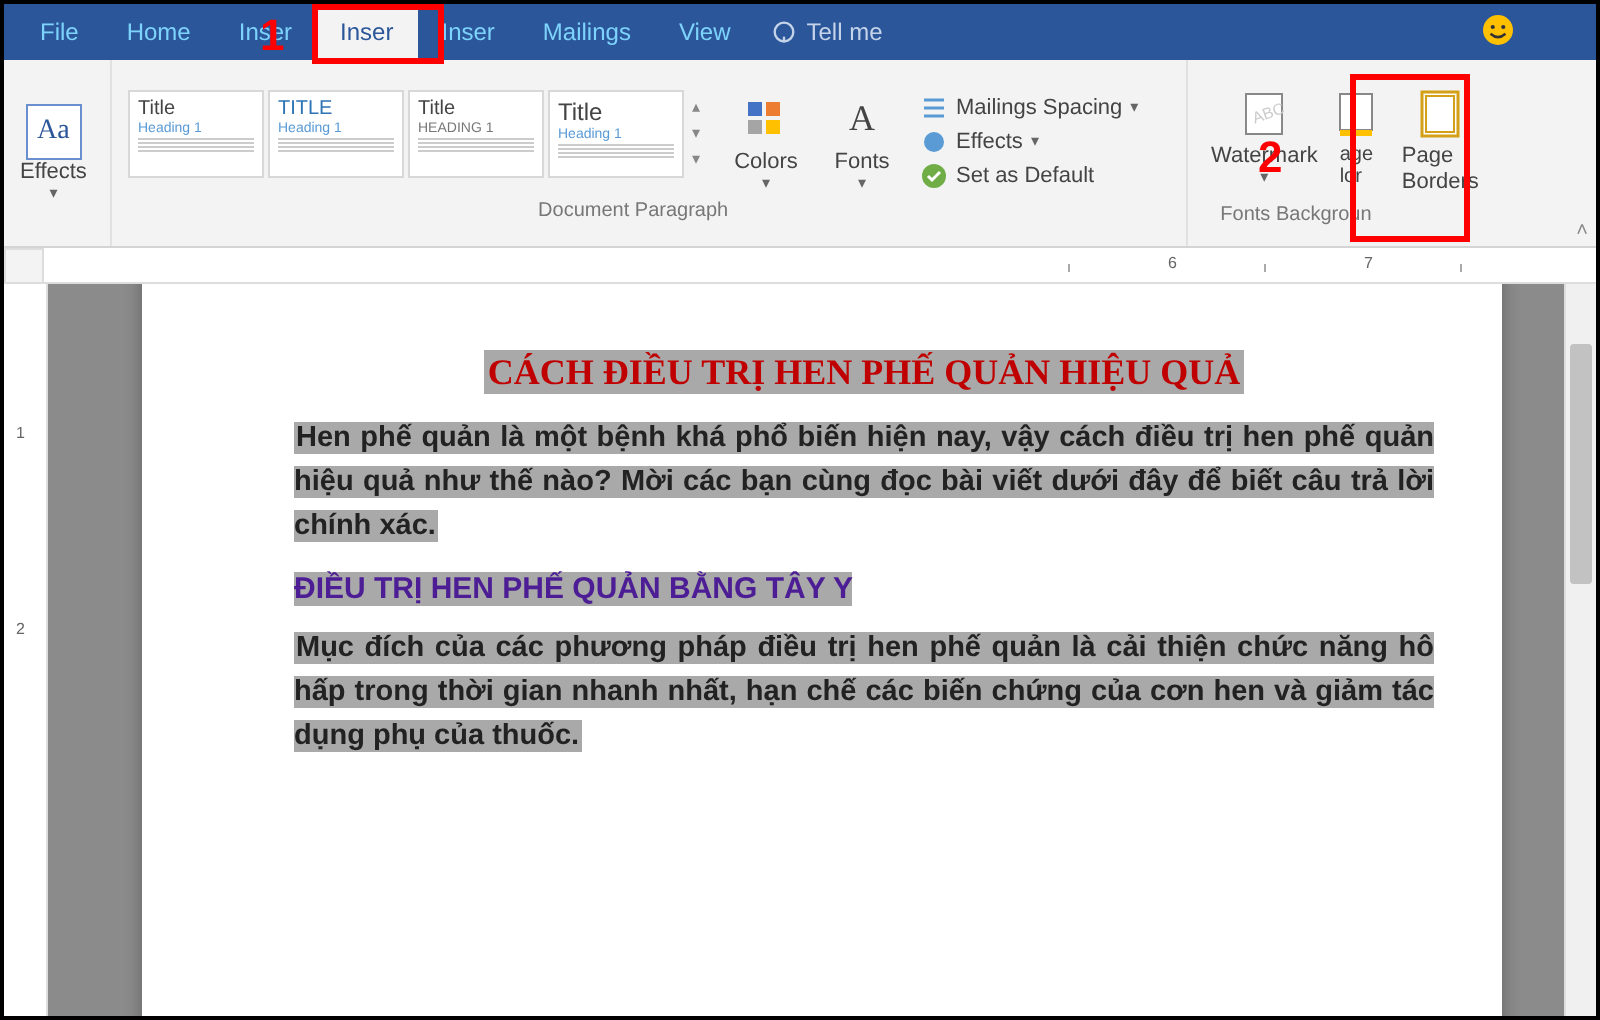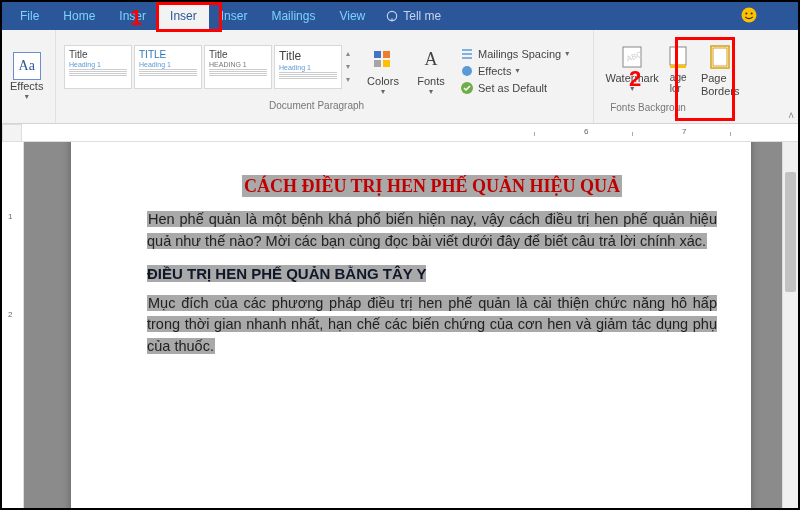--- a/index.html
+++ b/index.html
@@ -37,23 +37,23 @@
 .tick { position:absolute; top:3px; font-size:8px; color:#666; }
 .tickm { position:absolute; top:8px; width:1px; height:4px; background:#aaa; }
 .docarea { position:absolute; top:140px; left:0; right:0; bottom:0; background:#8b8b8b; display:flex; }
 .vruler { width:22px; background:#fff; border-right:1px solid #ddd; position:relative; }
 .vtick { position:absolute; left:6px; font-size:8px; color:#666; }
 .page-wrap { flex:1; overflow:hidden; position:relative; }
 .page { background:#fff; margin:0 auto; width:680px; min-height:400px; padding:46px 34px 40px 76px; box-shadow:0 2px 8px rgba(0,0,0,.3); position:relative; top:-12px; }
 .sel { background:#a9a9a9; }
 .doc-title { color:#c00000; font-weight:bold; font-size:18px; font-family:"Times New Roman",serif; text-align:left; padding:1px 2px; display:inline; }
 .doc-title-wrap { text-align:center; margin-bottom:12px; }
-.para { font-family:"Times New Roman",serif; font-size:14.5px; color:#222; line-height:1.5; margin-bottom:12px; text-align:justify; }
+.para { font-family:"Times New Roman",serif; font-size:14.5px; color:#222; line-height:1.5; margin-bottom:12px; text-align:justify;font-weight:bold; }
 .para span { padding:0 1px; }
-.sub { color:#0f172a; font-weight:bold; font-size:15px; font-family:"Times New Roman",serif; margin-bottom:10px; }
+.sub { color:#4c1d95; font-weight:bold; font-size:15px; font-family:"Times New Roman",serif; margin-bottom:10px; }
 .callout1 { position:absolute; left:128px; top:3px; color:#ff0000; font-weight:bold; font-size:22px; z-index:40; pointer-events:none; }
 .callout2 { position:absolute; left:627px; top:64px; color:#ff0000; font-weight:bold; font-size:22px; z-index:40; pointer-events:none; }
 .redbox { border:3px solid #ff0000; position:absolute; z-index:35; pointer-events:none; }
 #rb1 { left:154px; top:0px; width:66px; height:30px; }
 #rb2 { left:673px; top:35px; width:60px; height:84px; }
 .scrollbar-v { position:absolute; right:0; top:140px; bottom:0; width:16px; background:#f0f0f0; border-left:1px solid #ddd; }
 .scrollbar-v .thumb { position:absolute; left:2px; right:2px; top:30px; height:120px; background:#c2c2c2; border-radius:2px; }
 </style>
 </head>
 <body>

